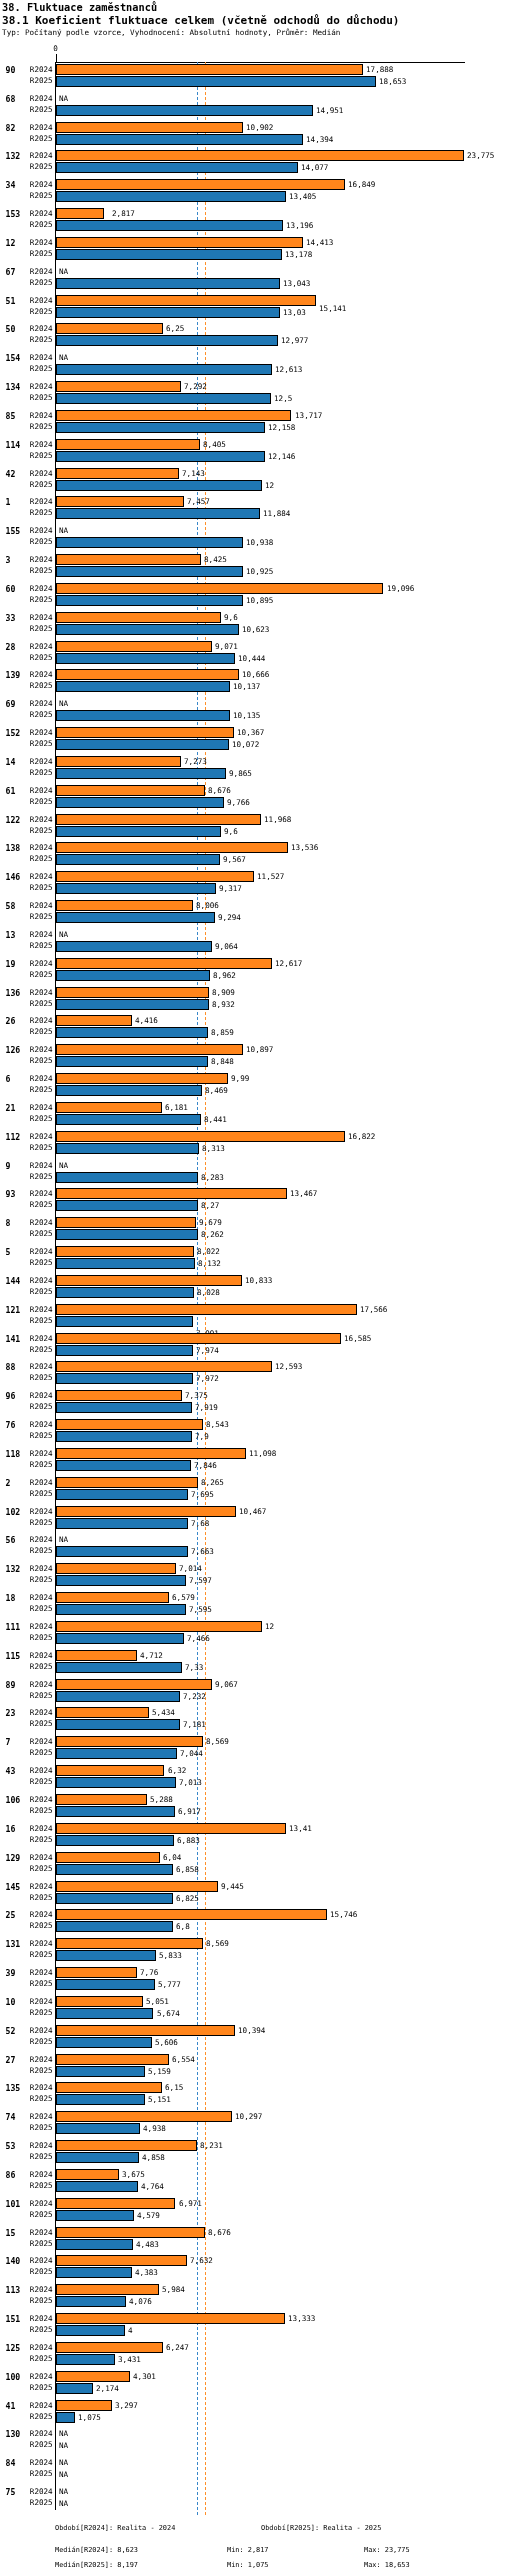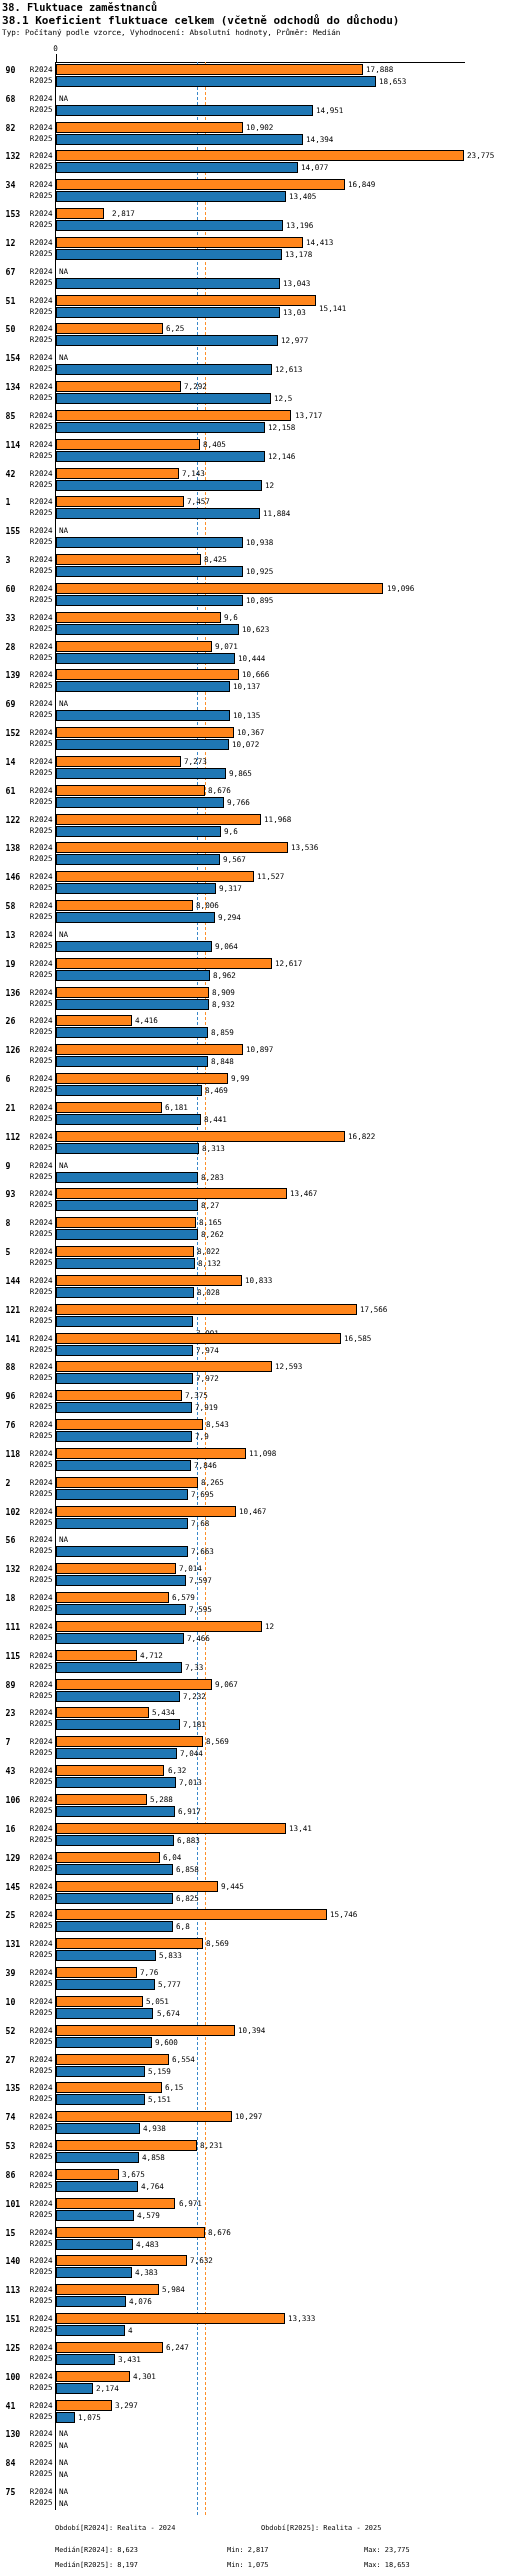--- a/index.html
+++ b/index.html
@@ -388,21 +388,21 @@
           <div class="bar" style="top: 0px; width: 231px; background: rgb(255, 133, 27);"></div>
           <div class="val" style="top: 0px; left: 290px;">13,467</div>
           <div class="rlabel" style="top: 12.4px;">R2025</div>
           <div class="bar" style="top: 11.7px; width: 142px; background: rgb(31, 119, 180);"></div>
           <div class="val" style="top: 11.7px; left: 201px;">8,27</div>
         </div>
         <div class="group" style="top: 1217px;">
           <div class="gid">8</div>
           <div class="rlabel" style="top: 0.7px;">R2024</div>
           <div class="bar" style="top: 0px; width: 140px; background: rgb(255, 133, 27);"></div>
-          <div class="val" style="top: 0px; left: 199px;">8,165</div>
+          <div class="val" style="top: 0px; left: 199px;">9,679</div>
           <div class="rlabel" style="top: 12.4px;">R2025</div>
           <div class="bar" style="top: 11.7px; width: 142px; background: rgb(31, 119, 180);"></div>
           <div class="val" style="top: 11.7px; left: 201px;">8,262</div>
         </div>
         <div class="group" style="top: 1246px;">
           <div class="gid">5</div>
           <div class="rlabel" style="top: 0.7px;">R2024</div>
           <div class="bar" style="top: 0px; width: 138px; background: rgb(255, 133, 27);"></div>
           <div class="val" style="top: 0px; left: 197px;">8,022</div>
           <div class="rlabel" style="top: 12.4px;">R2025</div>
@@ -642,21 +642,21 @@
           <div class="bar" style="top: 11.7px; width: 97px; background: rgb(31, 119, 180);"></div>
           <div class="val" style="top: 11.7px; left: 157px;">5,674</div>
         </div>
         <div class="group" style="top: 2025px;">
           <div class="gid">52</div>
           <div class="rlabel" style="top: 0.7px;">R2024</div>
           <div class="bar" style="top: 0px; width: 179px; background: rgb(255, 133, 27);"></div>
           <div class="val" style="top: 0px; left: 238px;">10,394</div>
           <div class="rlabel" style="top: 12.4px;">R2025</div>
           <div class="bar" style="top: 11.7px; width: 96px; background: rgb(31, 119, 180);"></div>
-          <div class="val" style="top: 11.7px; left: 155px;">9,600</div>
+          <div class="val" style="top: 11.7px; left: 155px;">5,606</div>
         </div>
         <div class="group" style="top: 2054px;">
           <div class="gid">27</div>
           <div class="rlabel" style="top: 0.7px;">R2024</div>
           <div class="bar" style="top: 0px; width: 113px; background: rgb(255, 133, 27);"></div>
           <div class="val" style="top: 0px; left: 172px;">6,554</div>
           <div class="rlabel" style="top: 12.4px;">R2025</div>
           <div class="bar" style="top: 11.7px; width: 89px; background: rgb(31, 119, 180);"></div>
           <div class="val" style="top: 11.7px; left: 148px;">5,159</div>
         </div>

